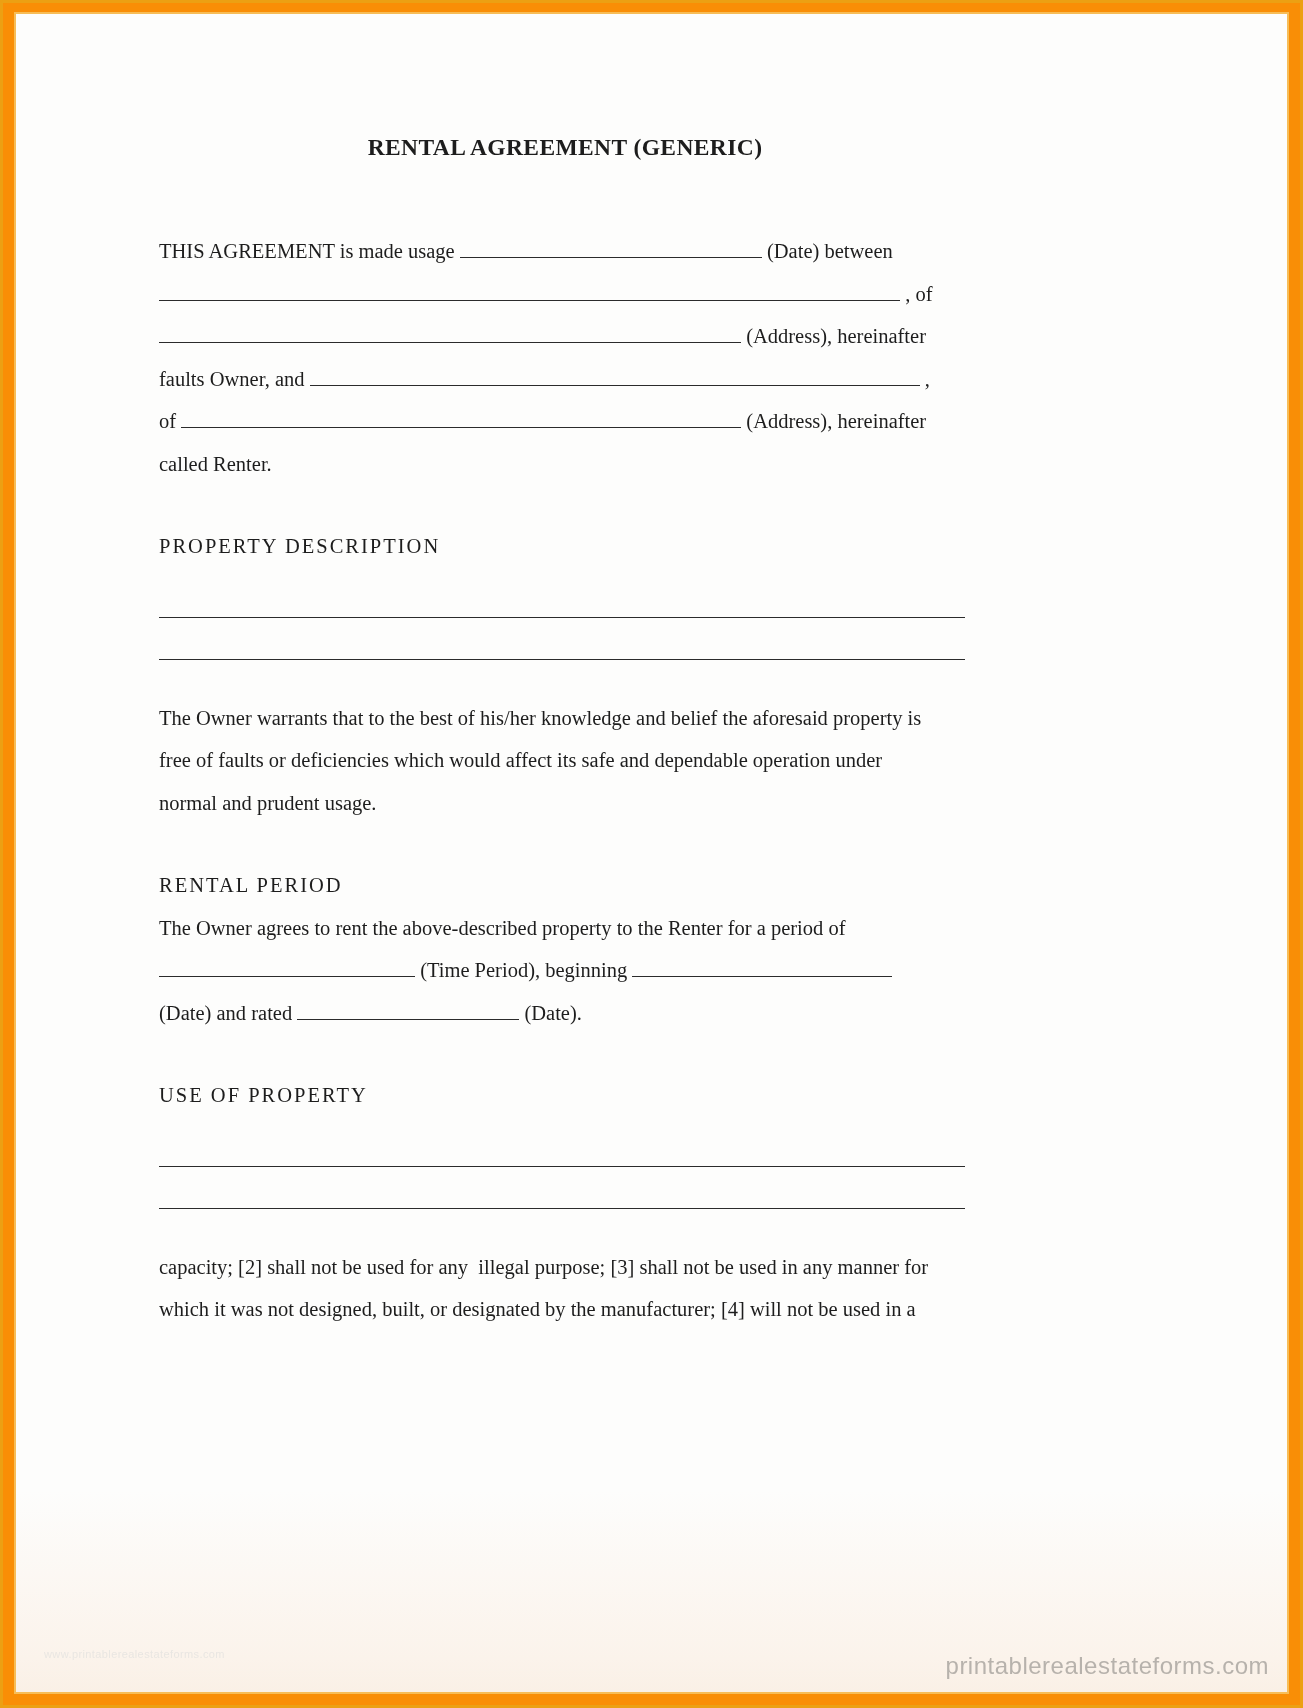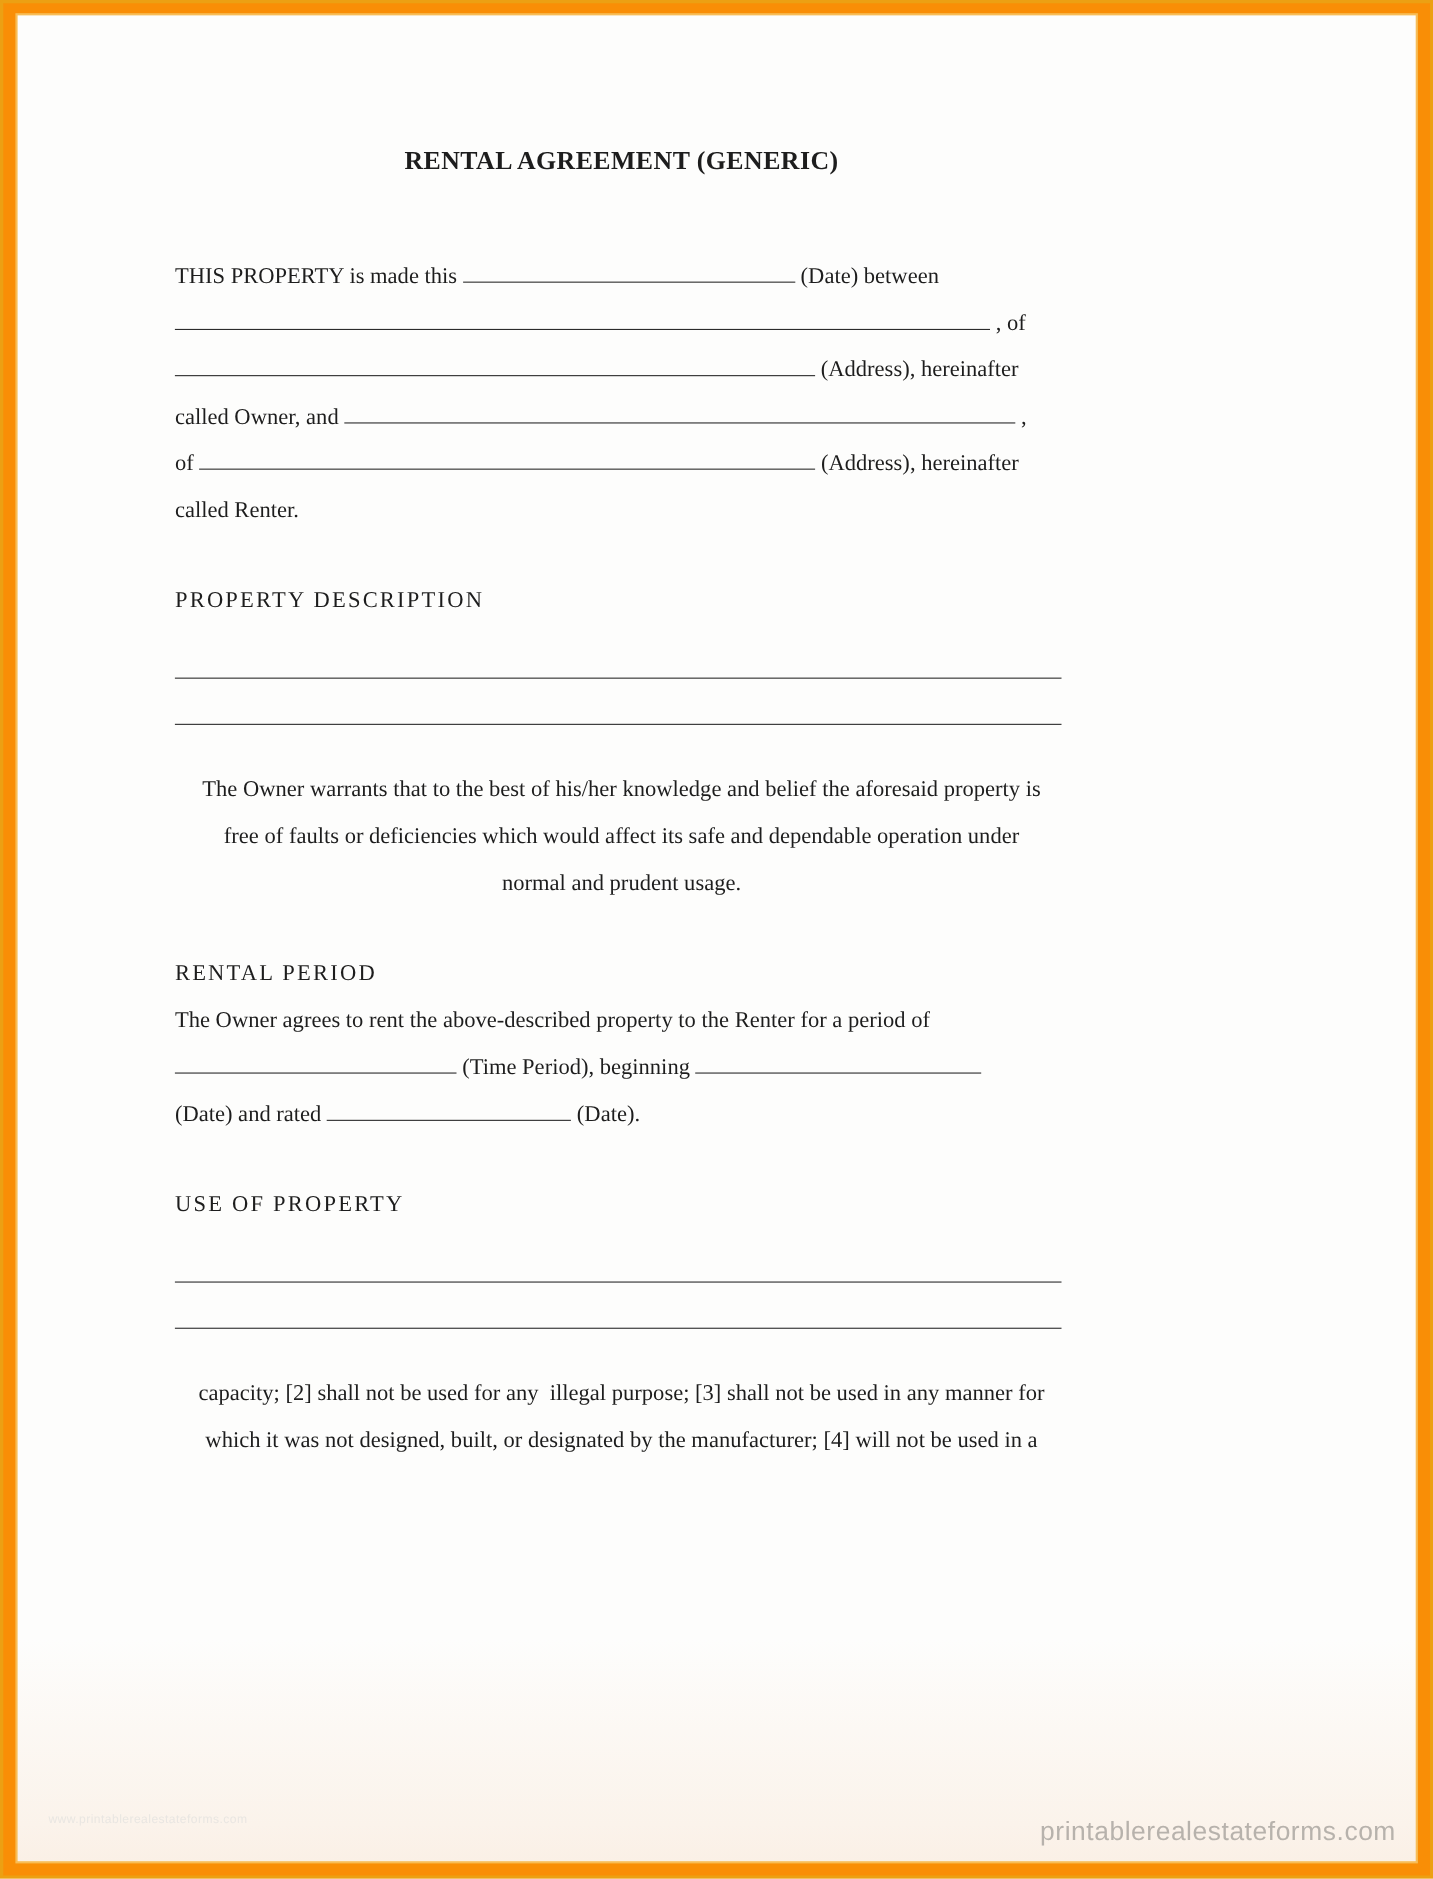--- a/index.html
+++ b/index.html
@@ -34,21 +34,21 @@
     line-height: 30px;
     margin-bottom: 68px;
   }
   .sec-heading {
     letter-spacing: 2px;
     line-height: 42.5px;
     margin-top: 40px;
   }
   .sec-lines, .sec-para { margin-top: 0; }
   .sec-heading + .sec-blanks { margin-top: 22px; }
-  .sec-blanks + .sec-para    { margin-top: 22px; text-align: center; }
+  .sec-blanks + .sec-para    { margin-top: 22px; }
   .line {
     line-height: 42.5px;
     white-space: pre-wrap;
     min-height: 42.5px;
   }
   .blank {
     display: inline-block;
     height: 20px;
     border-bottom: 1.5px solid #2b2b2b;
   }
@@ -73,24 +73,24 @@
 </head>
 <body>
 
 <div class="frame">
   <div class="frame-mid">
     <div class="frame-in">
       <div class="paper">
         <div class="content">
             <div class="sec-title">RENTAL AGREEMENT (GENERIC)</div>
             <div class="sec-lines">
-              <div class="line"><span>THIS PROPERTY is made this </span><span class="blank" style="width: 302px;"></span><span> (Date) between</span></div>
+              <div class="line"><span>THIS AGREEMENT is made usage </span><span class="blank" style="width: 302px;"></span><span> (Date) between</span></div>
               <div class="line"><span class="blank" style="width: 741px;"></span><span> , of</span></div>
               <div class="line"><span class="blank" style="width: 582px;"></span><span> (Address), hereinafter</span></div>
-              <div class="line"><span>called Owner, and </span><span class="blank" style="width: 610px;"></span><span> ,</span></div>
+              <div class="line"><span>faults Owner, and </span><span class="blank" style="width: 610px;"></span><span> ,</span></div>
               <div class="line"><span>of </span><span class="blank" style="width: 560px;"></span><span> (Address), hereinafter</span></div>
               <div class="line"><span>called Renter.</span></div>
             </div>
             <div class="sec-heading">PROPERTY DESCRIPTION</div>
             <div class="sec-lines sec-blanks">
               <div class="line"><span class="blank" style="width: 806px;"></span></div>
               <div class="line"><span class="blank" style="width: 806px;"></span></div>
             </div>
             <div class="sec-para">
               <div class="line">The Owner warrants that to the best of his/her knowledge and belief the aforesaid property is</div>

